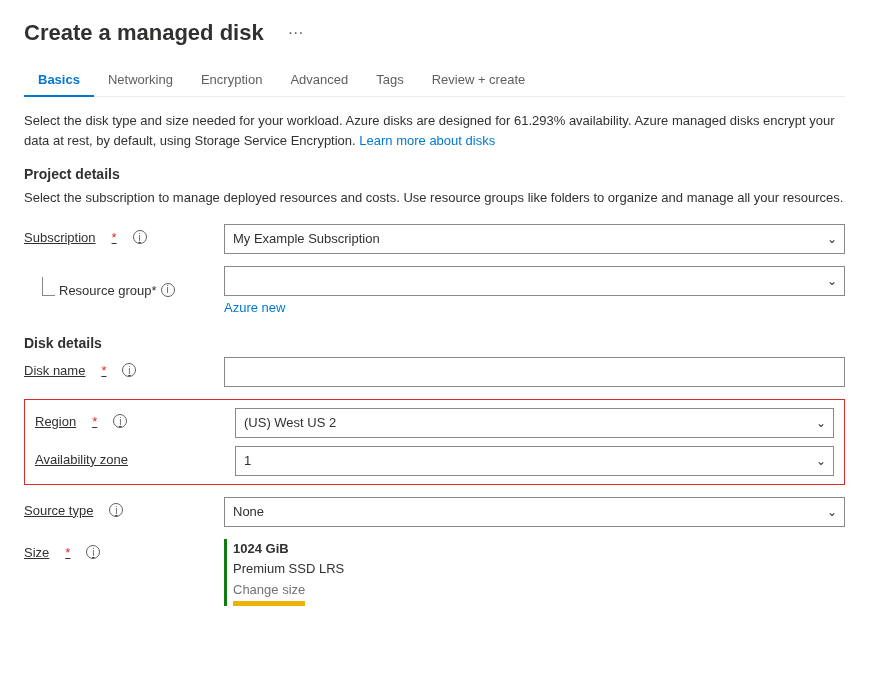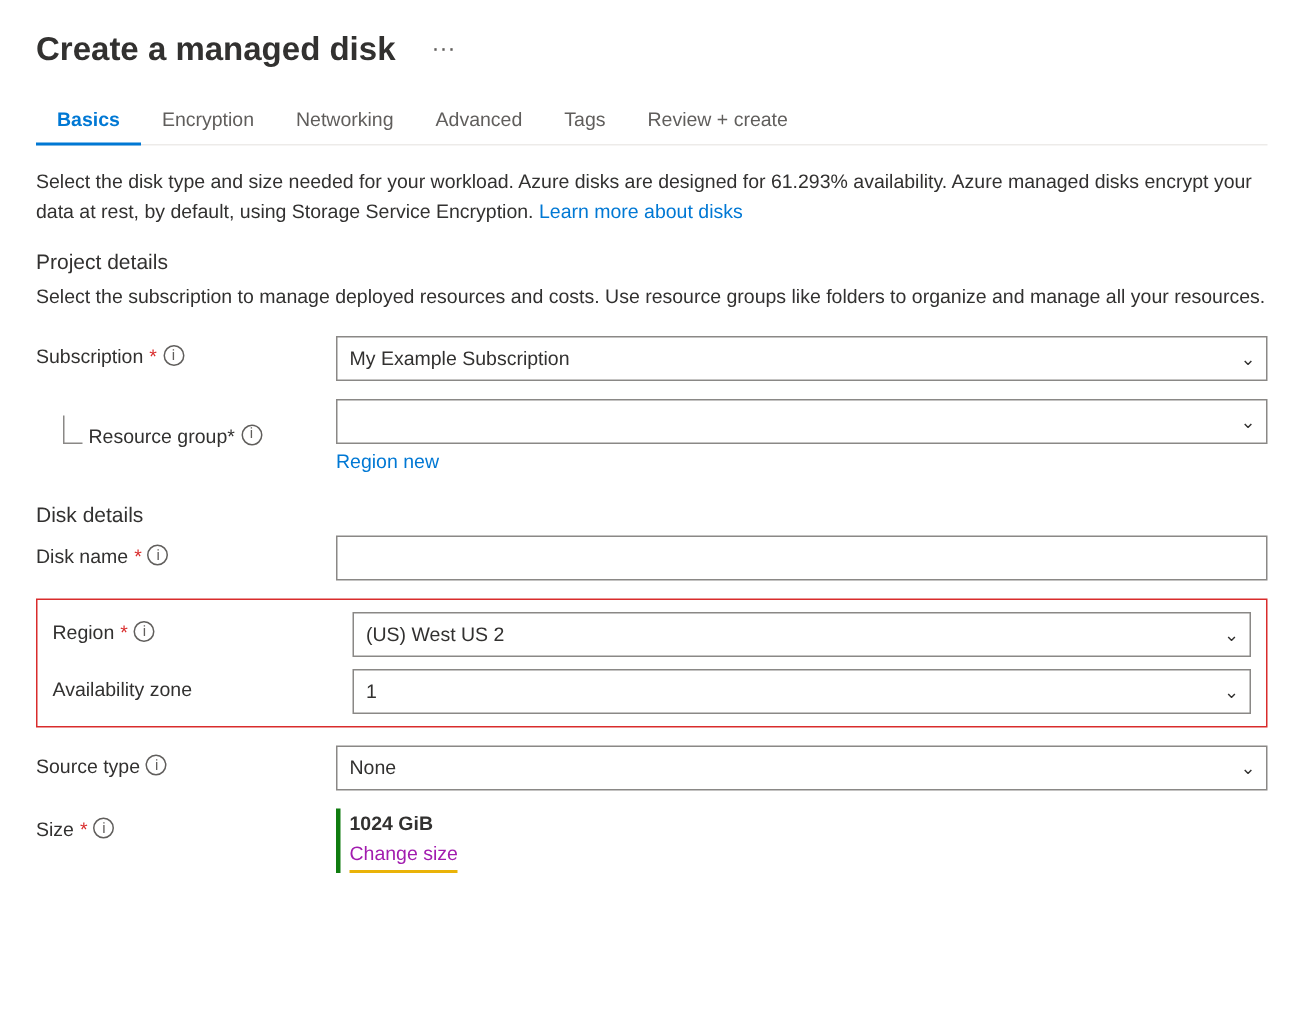--- a/index.html
+++ b/index.html
@@ -58,21 +58,21 @@
       margin-bottom: 16px;
     }
     .description a {
       color: #0078d4;
       text-decoration: none;
     }
 
     
     .section-header {
       font-size: 14px;
-      font-weight: 400;
+      font-weight: 700;
       color: #323130;
       margin-bottom: 6px;
       margin-top: 4px;
     }
 
     
     .form-section {
       margin-bottom: 20px;
     }
 
@@ -83,21 +83,22 @@
     }
 
     .form-label {
       width: 200px;
       min-width: 200px;
       padding-top: 6px;
       font-size: 13px;
       color: #323130;
       display: flex;
       align-items: center;
-      gap: 4px;
+      gap: 16px;
+      text-decoration: underline;
     }
     .form-label .required {
       color: #d92c2c;
     }
     .info-icon {
       display: inline-flex;
       align-items: center;
       justify-content: center;
       width: 14px;
       height: 14px;
@@ -205,44 +206,44 @@
       line-height: 1.6;
     }
     .size-value {
       font-weight: 600;
       color: #323130;
     }
     .size-type {
       color: #323130;
     }
     .change-size-link {
-      color: #a21caf;
+      color: #737373;
       cursor: pointer;
       text-decoration: none;
-      border-bottom: 2px solid #eab308;
+      border-bottom: 5px solid #eab308;
       display: inline-block;
     }
 
     .left-border-green {
       border-left: 3px solid #107c10;
       padding-left: 6px;
     }
   </style>
 </head>
 <body>
 
 <div class="page-title-row">
   <h1 class="page-title">Create a managed disk</h1>
   <span class="ellipsis-icon">···</span>
 </div>
 
 <div class="tabs">
   <div class="tab active">Basics</div>
+  <div class="tab">Networking</div>
   <div class="tab">Encryption</div>
-  <div class="tab">Networking</div>
   <div class="tab">Advanced</div>
   <div class="tab">Tags</div>
   <div class="tab">Review + create</div>
 </div>
 
 <p class="description">
   <span>Select the disk type and size needed for your workload. Azure disks are designed for 61.293% availability. Azure managed disks encrypt your data at rest, by default, using Storage Service Encryption. </span><a href="#">Learn more about disks</a>
 </p>
 
 <div class="form-section">
@@ -271,21 +272,21 @@
       <span class="required"> *</span>
       <span class="info-icon" style="margin-left:4px;">i</span>
     </div>
     <div class="form-control">
       <div class="select-wrapper">
         <select class="select-dropdown">
           <option value=""></option>
         </select>
         <span class="select-chevron">⌄</span>
       </div>
-      <a class="create-new-link" href="#">Region new</a>
+      <a class="create-new-link" href="#">Azure new</a>
     </div>
   </div>
 </div>
 
 <div class="form-section">
   <div class="section-header">Disk details</div>
 
   <div class="form-row">
     <div class="form-label">
       <span>Disk name</span>
@@ -349,17 +350,18 @@
 
   <div class="form-row">
     <div class="form-label">
       <span>Size</span>
       <span class="required"> *</span>
       <span class="info-icon">i</span>
     </div>
     <div class="form-control">
       <div class="size-info left-border-green">
         <div class="size-value">1024 GiB</div>
+        <div class="size-type">Premium SSD LRS</div>
         <a class="change-size-link" href="#">Change size</a>
       </div>
     </div>
   </div>
 </div>
 
 </body></html>

